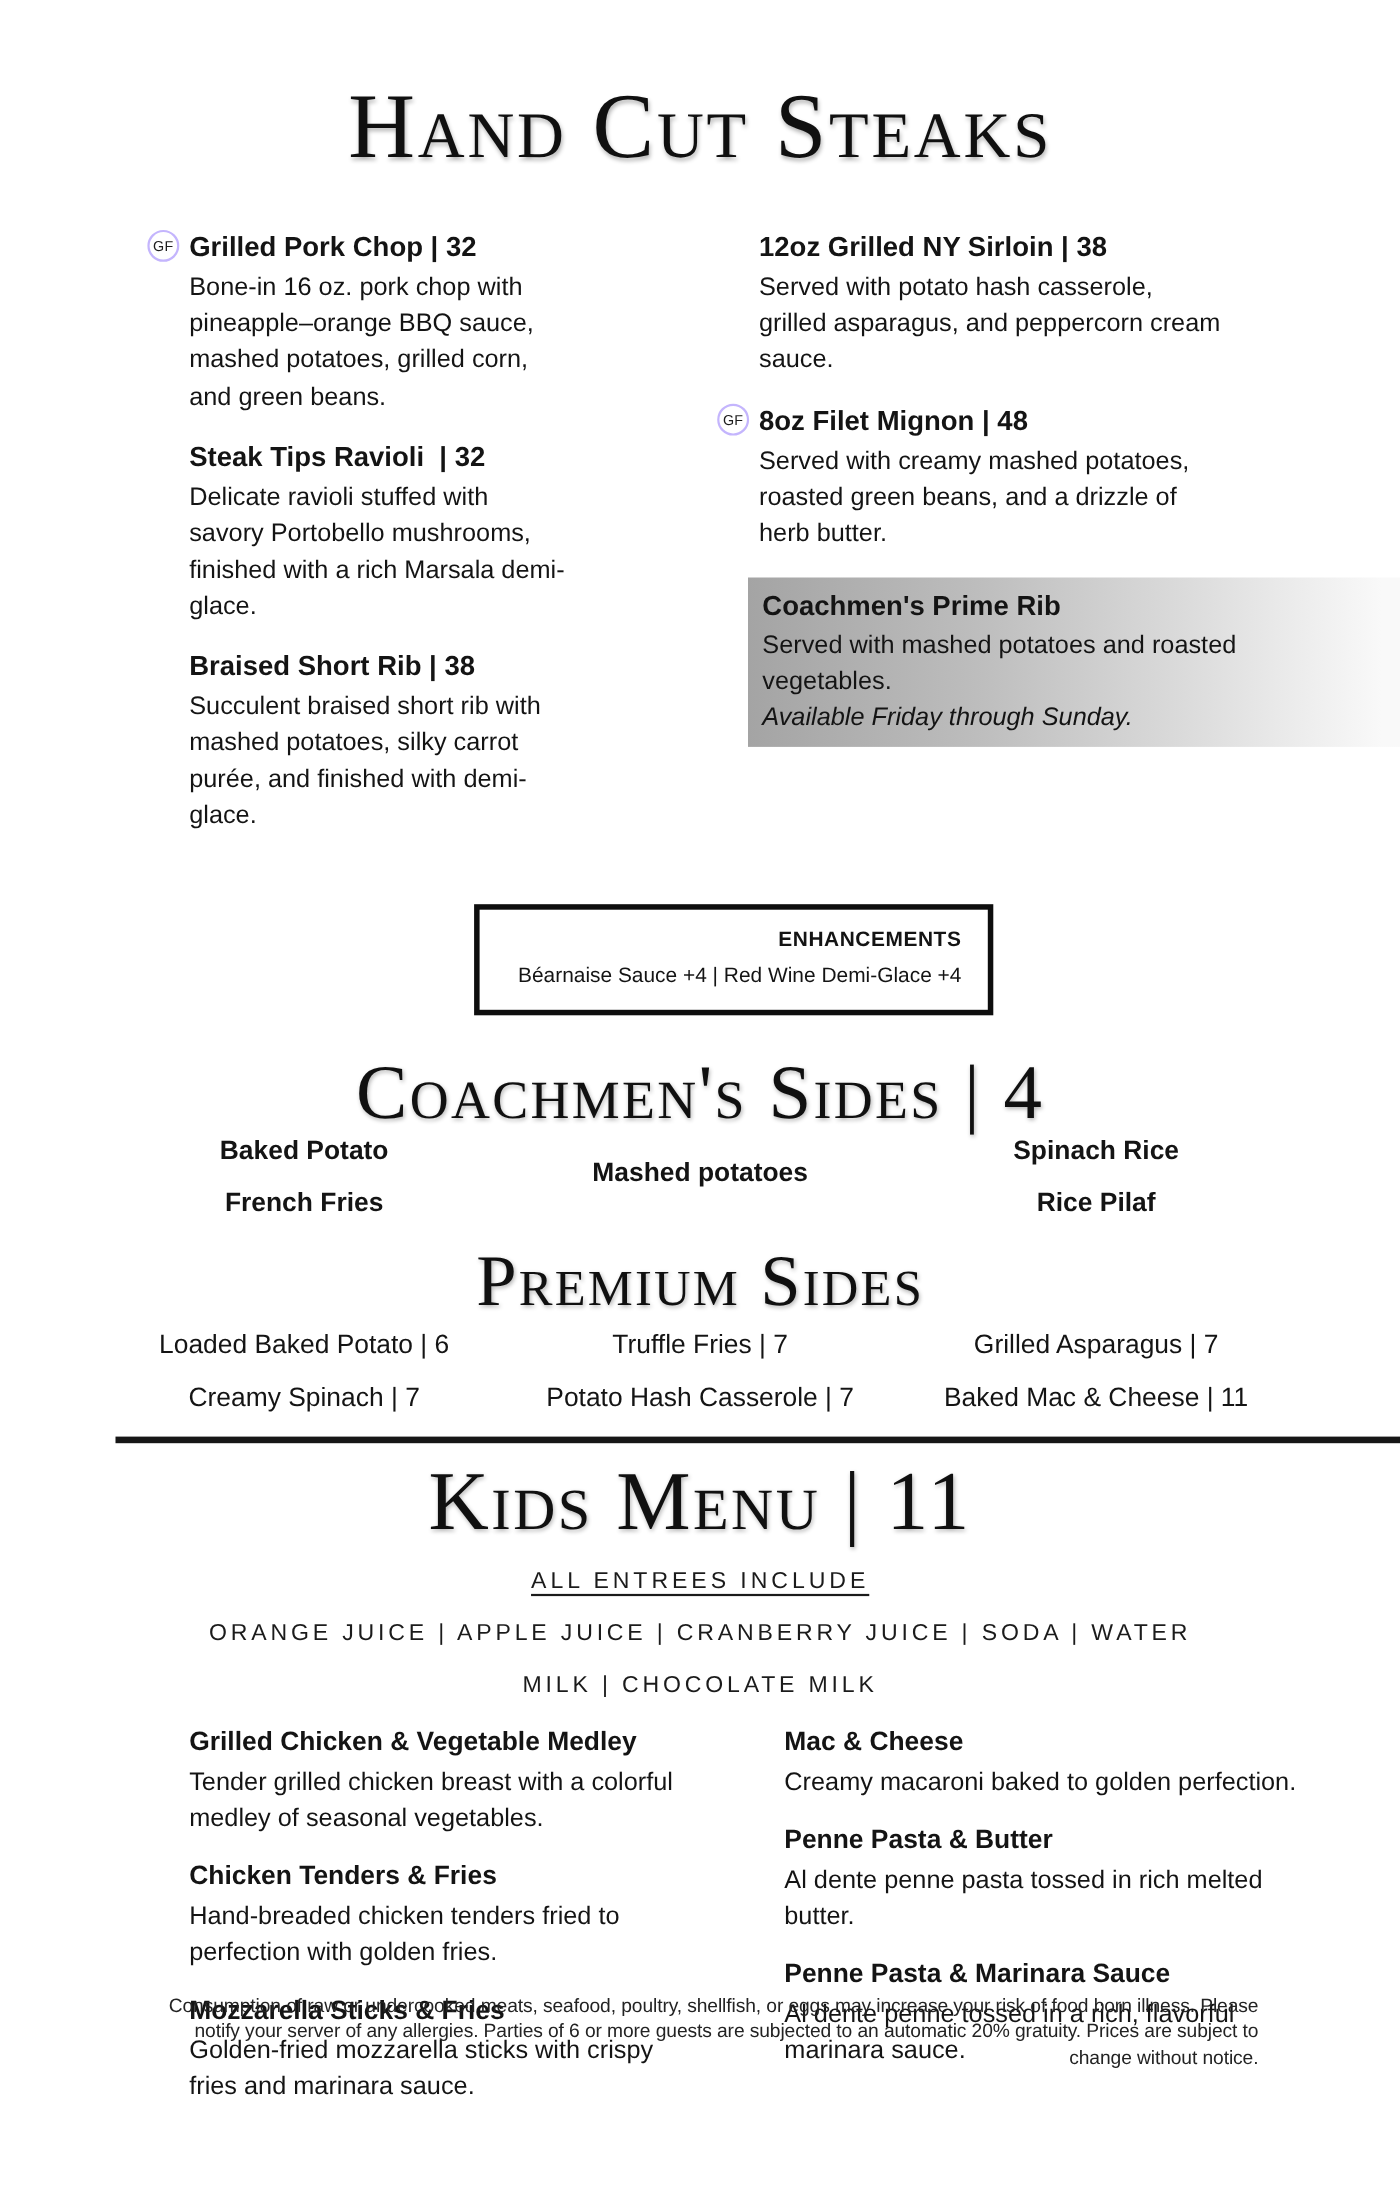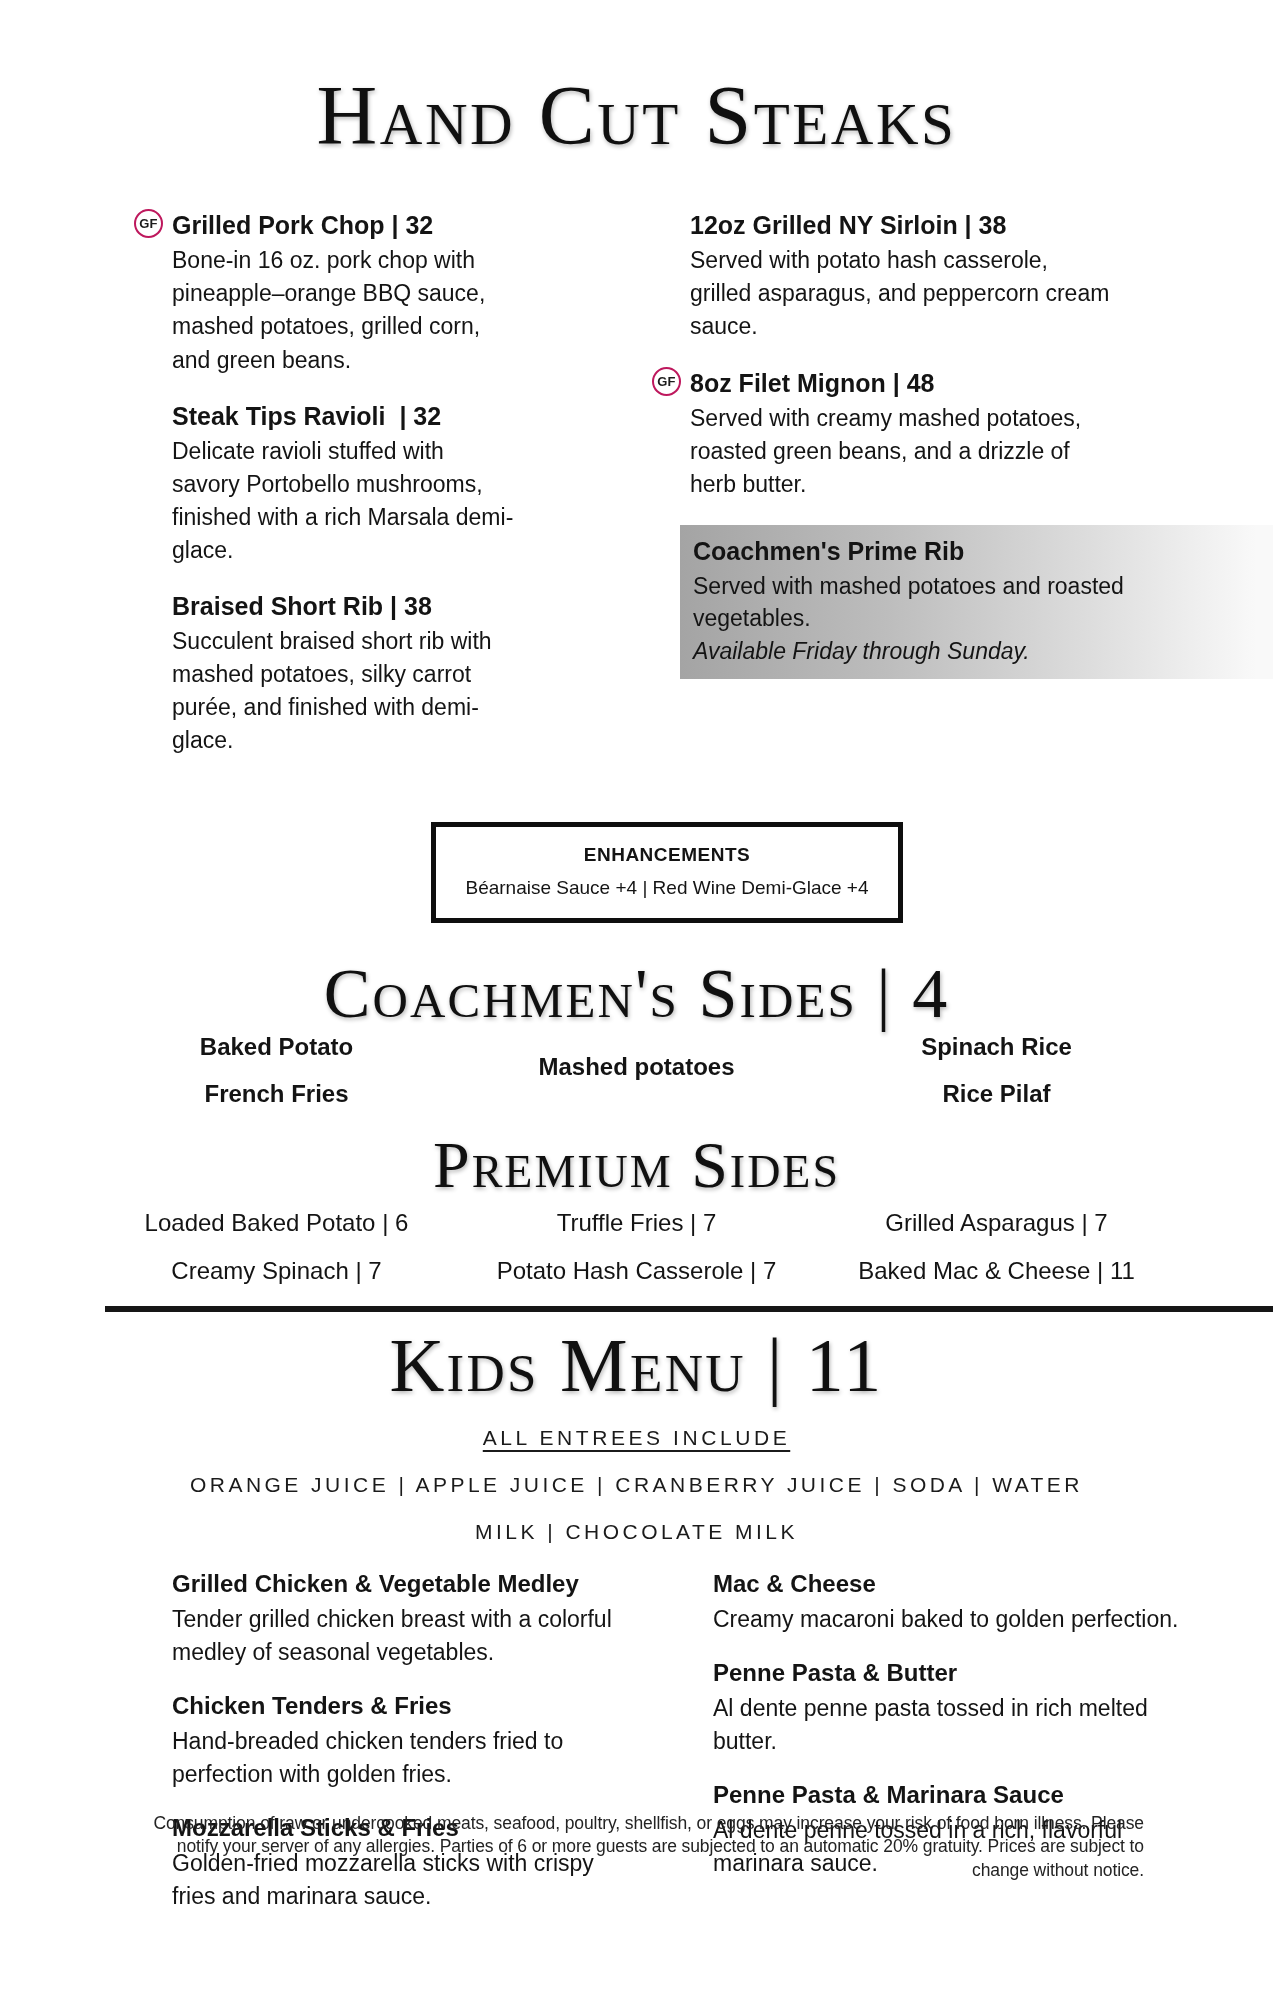--- a/index.html
+++ b/index.html
@@ -32,42 +32,42 @@
   .steaks-cols{display:flex;margin-left:135px;margin-top:50px;}
   .col-left{width:380px;padding-left:37px;box-sizing:border-box;flex:none;}
   .col-right{flex:1;margin-left:135px;padding-left:40px;box-sizing:border-box;position:relative;}
   .mi{position:relative;margin-bottom:24px;}
   .mi-name{font-weight:700;font-size:25px;line-height:1.2;white-space:pre-wrap;}
   .mi-desc{font-size:23px;line-height:1.44;margin-top:4px;}
   .col-left .mi-desc{max-width:345px;}
   .col-right .mi-desc{max-width:420px;}
   .gf-badge{
     position:absolute;left:-38px;top:-1px;
-    width:29px;height:29px;border:2px solid #be185d;border-radius:50%;
+    width:29px;height:29px;border:2px solid #c4b5fd;border-radius:50%;
     display:flex;align-items:center;justify-content:center;
-    font-size:13px;font-weight:700;letter-spacing:.3px;color:#1c1c1c;
+    font-size:13px;font-weight:400;letter-spacing:.3px;color:#1c1c1c;
     box-sizing:border-box;background:transparent;
   }
   
   .feature{
     margin-left:-10px;margin-right:-1px;margin-top:14px;
     background:linear-gradient(90deg,#a4a4a4 0%,#bdbdbd 35%,#dedede 70%,#f9f9f9 97%);
     padding:11px 8px 12px 13px;
   }
   .feature .mi-name{font-size:25px;}
   .feature-desc{font-size:23px;line-height:1.4;max-width:485px;margin-top:4px;}
   .feature-note{font-size:23px;font-style:italic;line-height:1.35;margin-top:2px;}
 
   
   .enh-box{
     width:472px;box-sizing:border-box;
     border:5px solid #0e0e0e;
     margin:40px 0 0 431px;
-    text-align:center;
-    padding:17px 0 19px;
+    text-align:right;
+    padding:17px 24px 19px;
   }
   .enh-title{font-size:19px;font-weight:700;letter-spacing:.5px;}
   .enh-items{font-size:19px;margin-top:11px;}
 
   
   .sides-row{
     display:grid;
     grid-template-columns:430px 290px 430px;
     justify-content:center;
     margin-top:4px;

